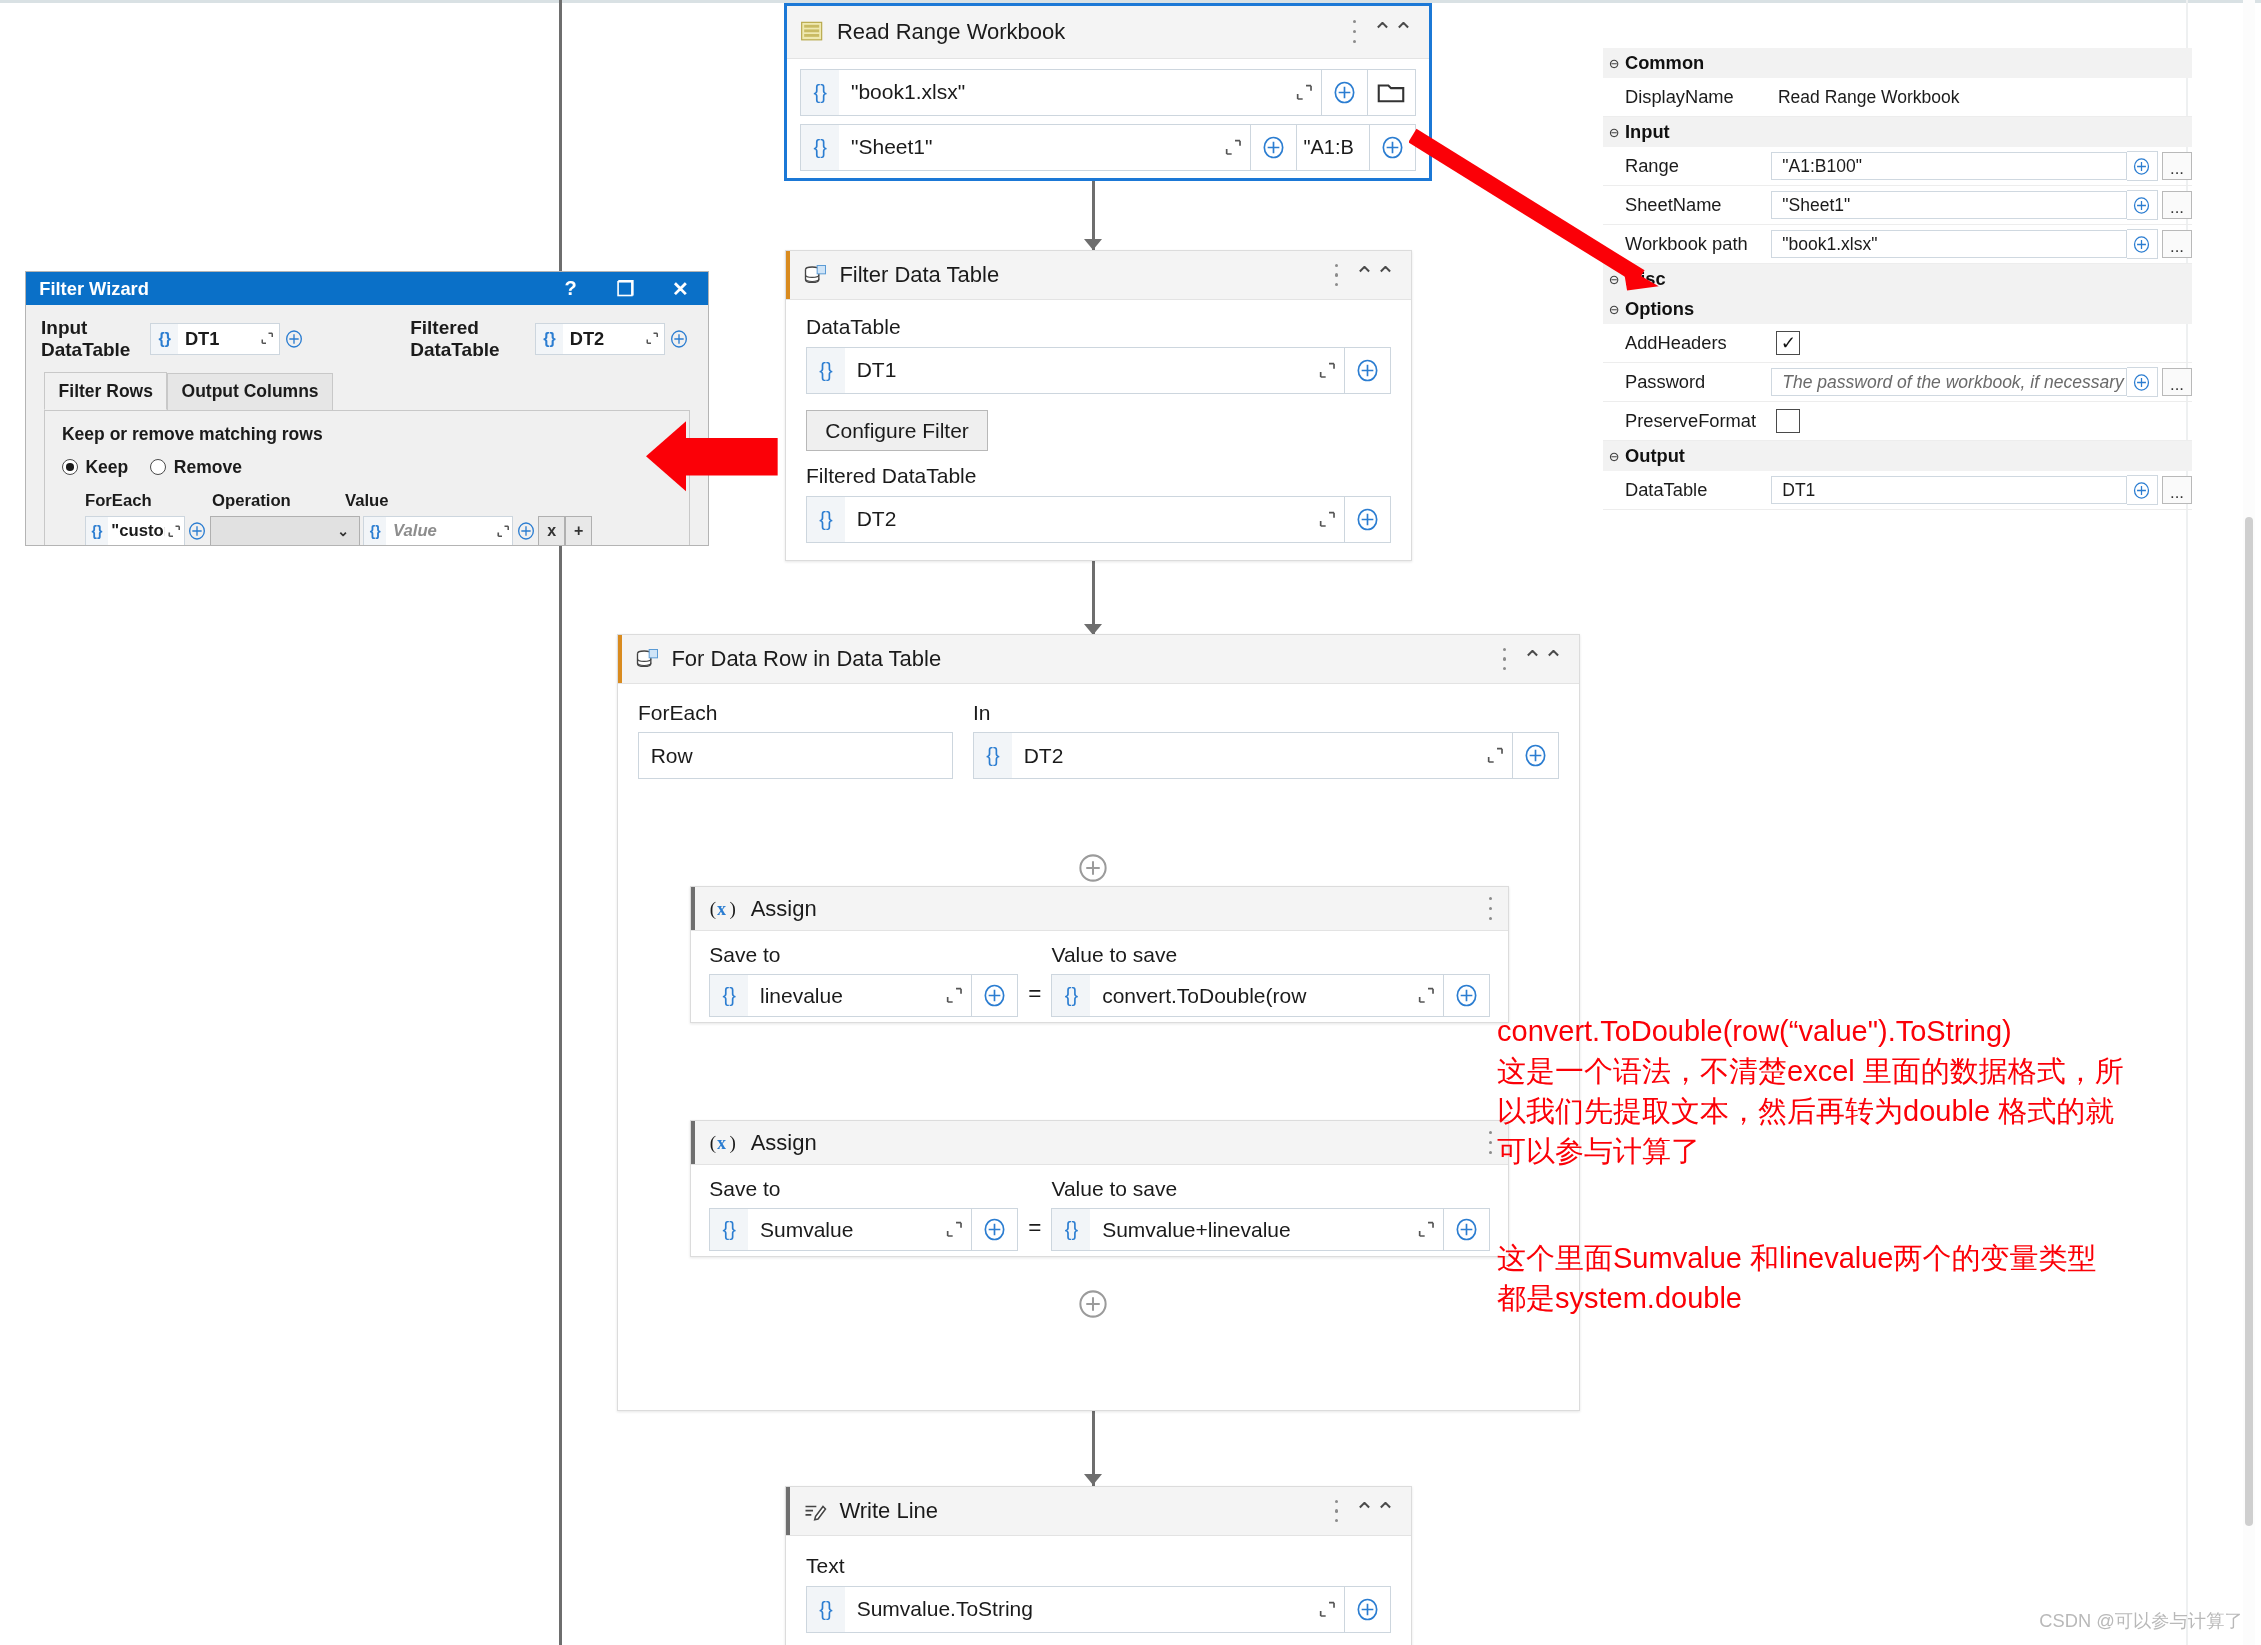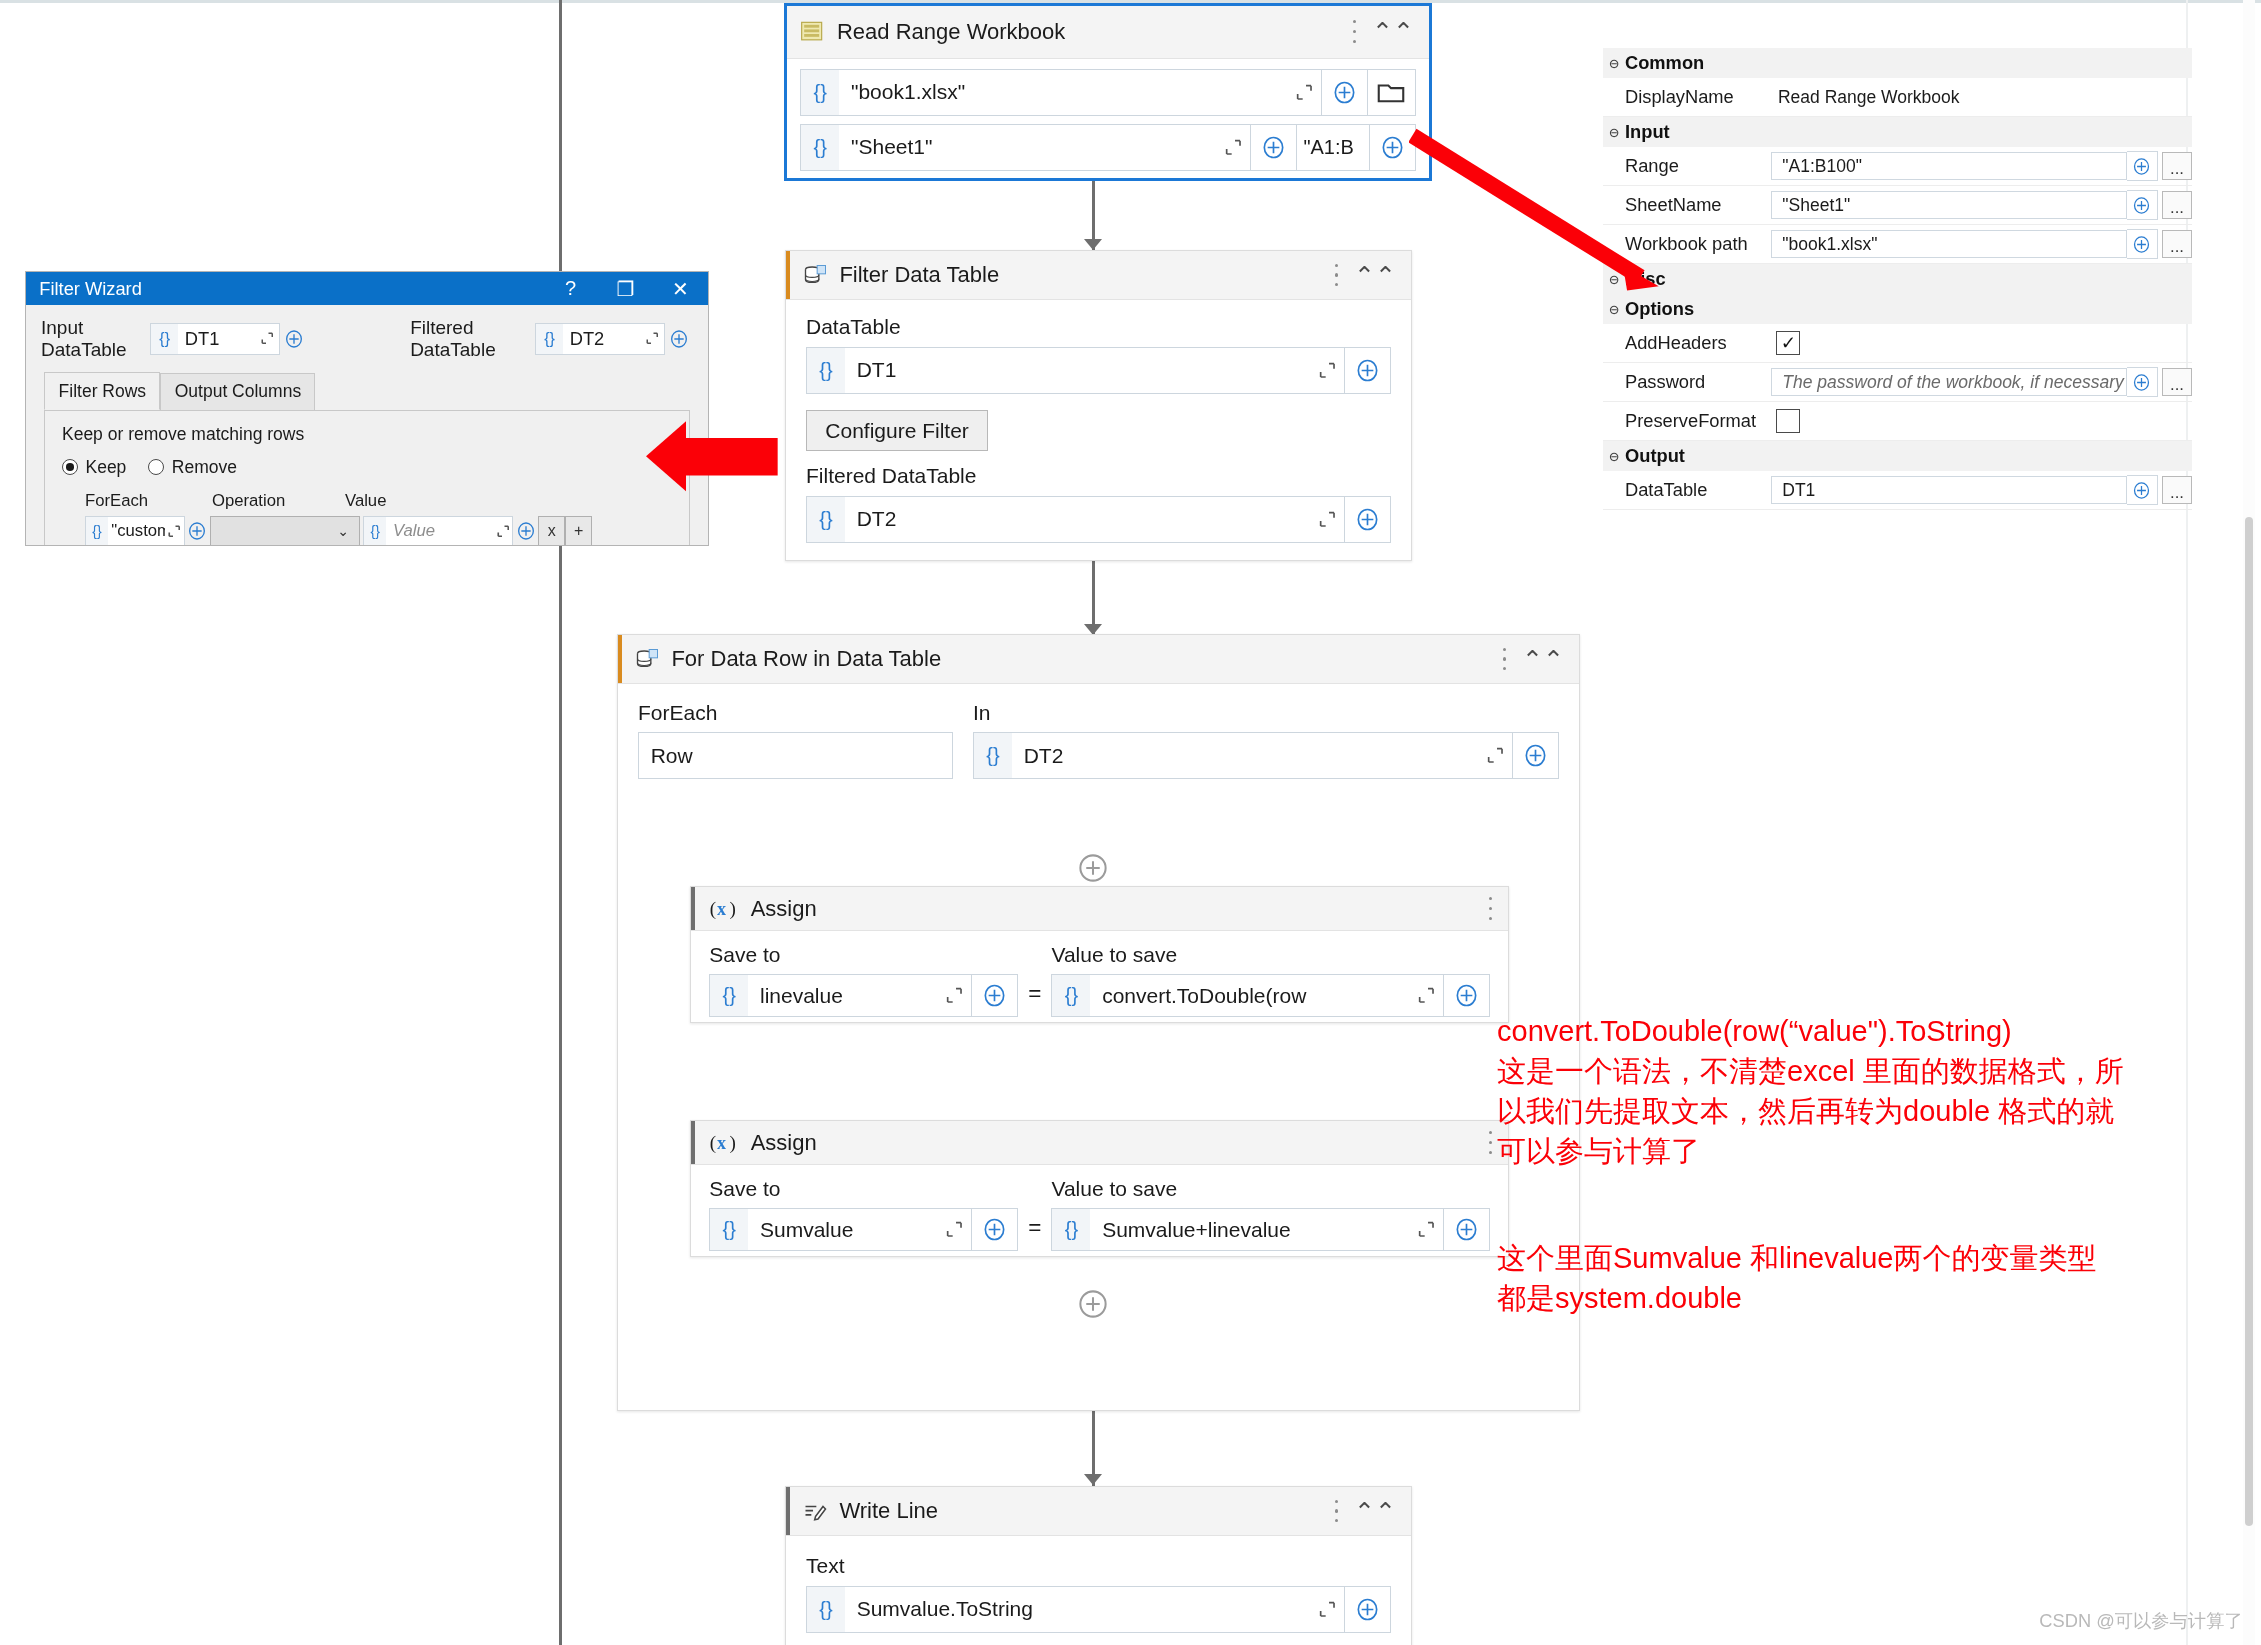--- a/index.html
+++ b/index.html
@@ -43,21 +43,21 @@
   .expand svg{width:16.7px;height:16.7px;}
   .plusbtn{width:45px;flex:0 0 auto;border:0.8px solid #cdd6de;border-left:none;background:#fff;display:flex;align-items:center;justify-content:center;}
   .plusbtn svg{width:25px;height:25px;}
   .sqbtn{width:47px;flex:0 0 auto;border:0.8px solid #cdd6de;border-left:none;background:#fff;display:flex;align-items:center;justify-content:center;}
 
   
   .conn{position:absolute;width:2.5px;background:#6e6e6e;}
   .arrowhead{position:absolute;width:0;height:0;border-left:9.2px solid transparent;border-right:9.2px solid transparent;border-top:11px solid #6e6e6e;}
 
   
-  #filter-wizard{left:25px;top:271px;width:682px;height:273px;background:#f0f0f0;border:0.8px solid #b4b4b4;overflow:hidden;}
+  #filter-wizard{left:25px;top:271px;width:682px;height:273px;background:#f0f0f0;border:0.8px solid #b4b4b4;overflow:hidden;font-weight:bold;}
   #fw-titlebar{height:33px;background:#0a70c8;display:flex;align-items:center;}
   #fw-title{color:#fff;font-size:18.3px;margin-left:13.3px;}
   .fw-ctl{width:55px;height:33px;display:flex;align-items:center;justify-content:center;color:#fff;font-size:20px;}
   #fw-row1{display:flex;align-items:center;padding:11.7px 15px 5px 15px;}
   .fw-lbl{font-size:19px;color:#1b1b1b;}
   .fw-argbox{display:flex;align-items:stretch;height:32px;margin-left:10px;}
   .fw-argfield{display:flex;align-items:center;border:0.8px solid #cdd6de;background:#fff;}
   .fw-curly{width:27px;text-align:center;color:#2b7dd1;font-size:16px;background:#f2f5f8;align-self:stretch;display:flex;align-items:center;justify-content:center;}
   .fw-argtext{font-size:18.3px;color:#1b1b1b;padding:0 8.3px 0 6.7px;white-space:nowrap;overflow:hidden;}
   .fw-expand{width:23px;display:flex;align-items:center;justify-content:center;}

